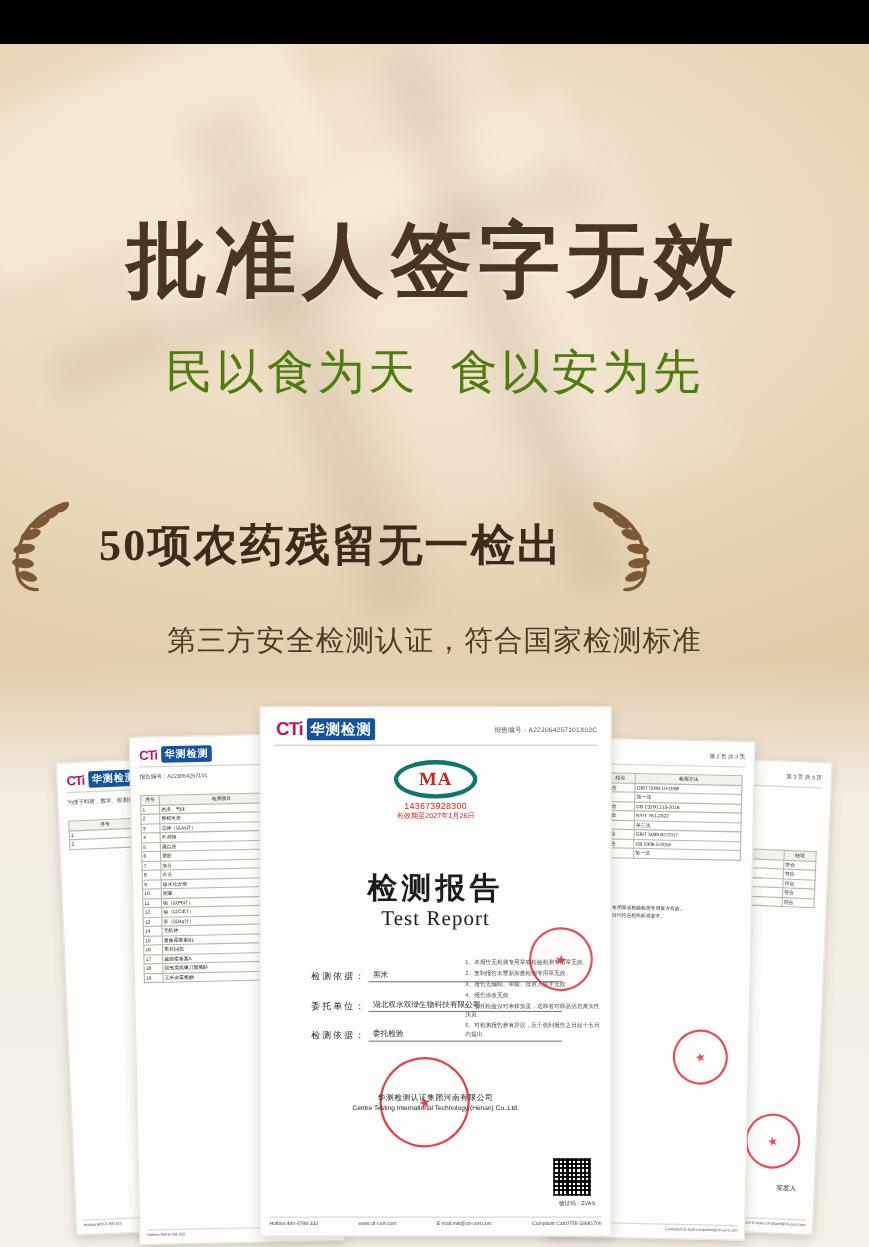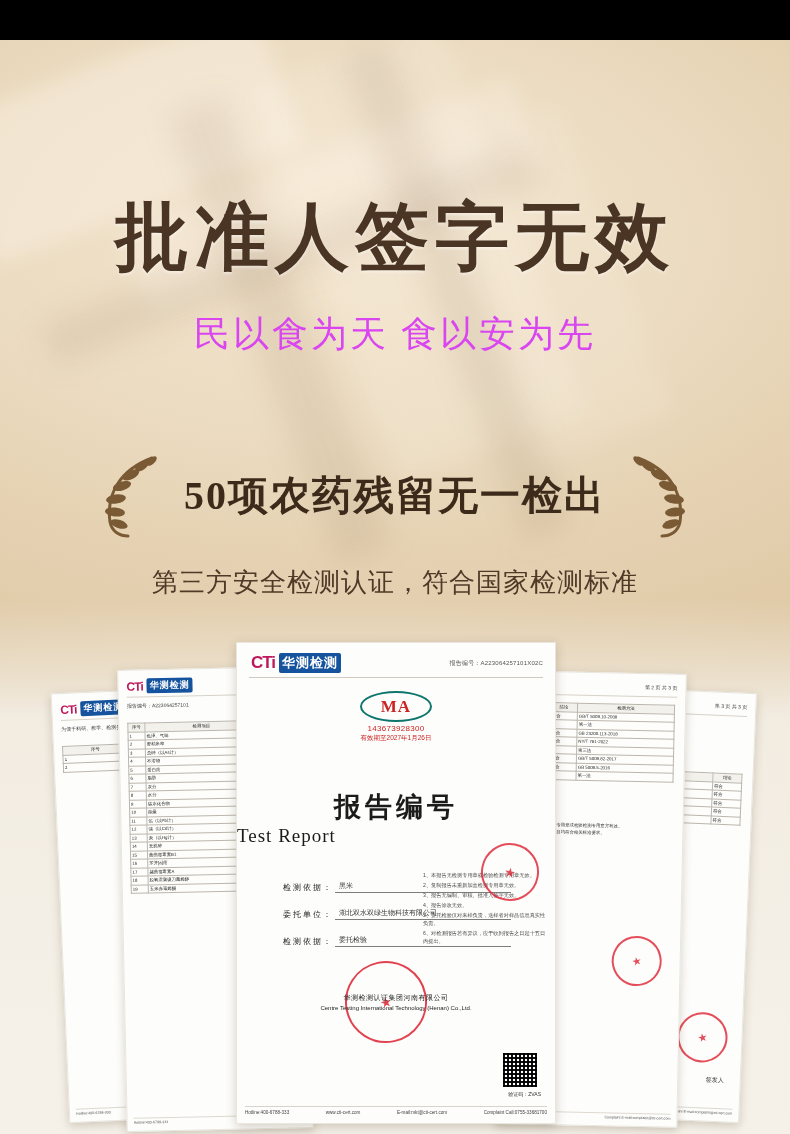--- a/index.html
+++ b/index.html
@@ -71,33 +71,33 @@
     font-size: 74px;
     font-weight: bold;
     letter-spacing: 6px;
     color: #4a3524;
     text-shadow: 0 2px 3px rgba(255,255,255,0.45);
   }
   .subline {
     position: absolute;
     left: 0; top: 310px; width: 790px;
     text-align: center;
-    font-family: Liberation Serif, serif;
-    font-size: 36px;
+    font-family: Liberation Mono, monospace;
+    font-size: 43px;
     letter-spacing: 3px;
-    color: #d946ef;
+    color: #4d7c0f;
   }
   
   .laurel-row {
     position: absolute;
     left: 0; top: 450px; width: 790px;
     height: 90px;
     display: flex;
     align-items: center;
-    justify-content: center;
+    justify-content: flex-start;
   }
   .laurel {
     width: 72px;
     height: 86px;
     color: #7a5a34;
     flex: 0 0 auto;
   }
   .laurel svg { display:block; }
   .laurel-text {
     font-family: "Liberation Serif", serif;
@@ -170,35 +170,35 @@
   }
   .m-rule {
     position: absolute; left: 12px; right: 12px; top: 34px;
     border-top: 1px solid #cfcabf;
   }
   .ma-stamp {
     position: absolute; left: 50%; top: 48px; transform: translateX(-50%);
     text-align: center; color: #c22;
   }
   .ma-oval {
-    width: 68px; height: 27px; border: 2px solid #0f766e; border-radius: 50%;
+    width: 68px; height: 27px; border: 4px solid #0f766e; border-radius: 50%;
     margin: 0 auto; display: flex; align-items: center; justify-content: center;
     font-family: "Liberation Serif", serif; font-weight: bold; font-size: 17px;
     letter-spacing: 1px;
   }
   .ma-no { font-size: 8px; margin-top: 2px; letter-spacing: .3px; }
   .ma-valid { font-size: 6.5px; margin-top: 1px; }
 
   .m-title {
     position: absolute; left: 0; right: 0; top: 146px; text-align: center;
     font-family: "Liberation Serif", serif;
     font-size: 27px; font-weight: bold; color: #1b1b1b; letter-spacing: 4px;
   }
   .m-title-en {
-    position: absolute; left: 0; right: 0; top: 182px; 
+    position: absolute; left: 0; right: 0; top: 182px; text-align: center;
     font-family: "Liberation Serif", serif;
     font-size: 19px; color: #1b1b1b; letter-spacing: 1px;
   }
 
   .m-fields { position: absolute; left: 46px; top: 238px; width: 228px; }
   .m-field { display: flex; align-items: flex-end; margin-bottom: 15px; }
   .m-field-label {
     font-size: 8px; color: #222; letter-spacing: 2px; width: 52px; flex: 0 0 auto;
   }
   .m-field-val {
@@ -621,21 +621,21 @@
         </div>
         <div class="m-repno">报告编号：A223064257101X02C</div>
         <div class="m-rule"></div>
 
         <div class="ma-stamp">
           <div class="ma-oval">MA</div>
           <div class="ma-no">143673928300</div>
           <div class="ma-valid">有效期至2027年1月26日</div>
         </div>
 
-        <div class="m-title">报告编号</div>
+        <div class="m-title">检测报告</div>
         <div class="m-title-en">Test Report</div>
 
         <div class="m-fields">
           <div class="m-field">
             <span class="m-field-label">检测依据：</span>
             <span class="m-field-val">黑米</span>
           </div>
           <div class="m-field">
             <span class="m-field-label">委托单位：</span>
             <span class="m-field-val">湖北双水双绿生物科技有限公司</span>

